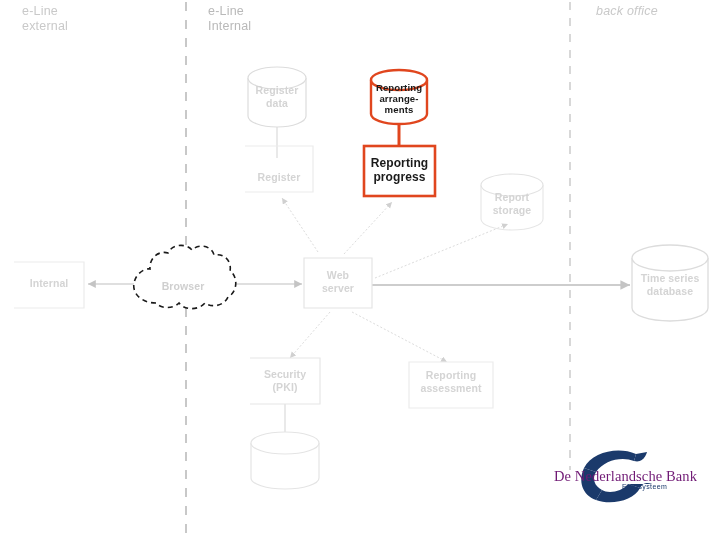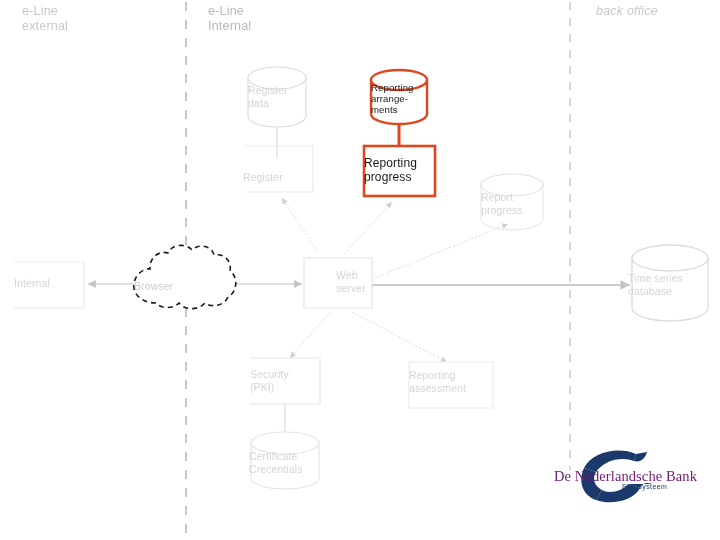--- a/index.html
+++ b/index.html
@@ -28,27 +28,28 @@
     line-height: 15px;
     color: #c9c9c9;
     white-space: pre-line;
     letter-spacing: 0.2px;
   }
   .zone-header.mid {
     color: #b9b9b9;
   }
   .node-label {
     position: absolute;
-    text-align: left;
+    text-align: center;
     font-size: 10.5px;
     line-height: 13px;
     color: #d4d4d4;
     white-space: pre-line;
     pointer-events: none;
     letter-spacing: 0.1px;
+    font-weight: bold;
   }
   .node-label.cloud {
     color: #cfcfcf;
   }
   .node-label.hl-box {
     color: #1a1a1a;
     font-size: 12px;
     line-height: 14px;
   }
   .node-label.hl-cyl {
@@ -200,40 +201,38 @@
   <div class="node-label hl-cyl" style="left:371px; top:82px; width:56px;">Reporting
 arrange-
 ments</div>
 
   <div class="node-label" style="left:243px; top:171px; width:72px;">Register</div>
 
   <div class="node-label hl-box" style="left:364px; top:156px; width:71px;">Reporting
 progress</div>
 
   <div class="node-label" style="left:481px; top:191px; width:62px;">Report
-progress</div>
+storage</div>
 
   <div class="node-label" style="left:14px; top:277px; width:70px;">Internal</div>
 
   <div class="node-label cloud" style="left:134px; top:280px; width:98px;">Browser</div>
 
-  <div class="node-label" style="left:304px; top:269px; width:68px;padding-left:32px;">Web
+  <div class="node-label" style="left:304px; top:269px; width:68px;">Web
 server</div>
 
   <div class="node-label" style="left:250px; top:368px; width:70px;">Security
 (PKI)</div>
 
   <div class="node-label" style="left:628px; top:272px; width:84px;">Time series
 database</div>
 
   <div class="node-label" style="left:409px; top:369px; width:84px;">Reporting
 assessment</div>
 
-  <div class="node-label" style="left:249px; top:450px; width:72px;">Certificate
-Crecentials</div>
 
   <div class="logo">
     <svg viewBox="0 0 150 56" width="150" height="56">
       <path d="M88,6 C70,-2 44,4 36,20 L48,24 C56,12 74,8 86,13 Z" fill="#1b3a6b"></path>
       <path d="M36,20 C30,33 34,47 48,52 L54,42 C46,38 44,30 48,24 Z" fill="#1b3a6b"></path>
       <path d="M48,52 C64,58 86,52 92,40 L80,36 C74,44 60,46 54,42 Z" fill="#1b3a6b"></path>
       <path d="M86,13 C96,16 99,4 99,4 L88,6 Z" fill="#1b3a6b"></path>
       <path d="M92,40 C96,32 104,36 104,36 L80,36 Z" fill="#1b3a6b"></path>
     </svg>
     <div class="logo-text">De Nederlandsche Bank</div>

